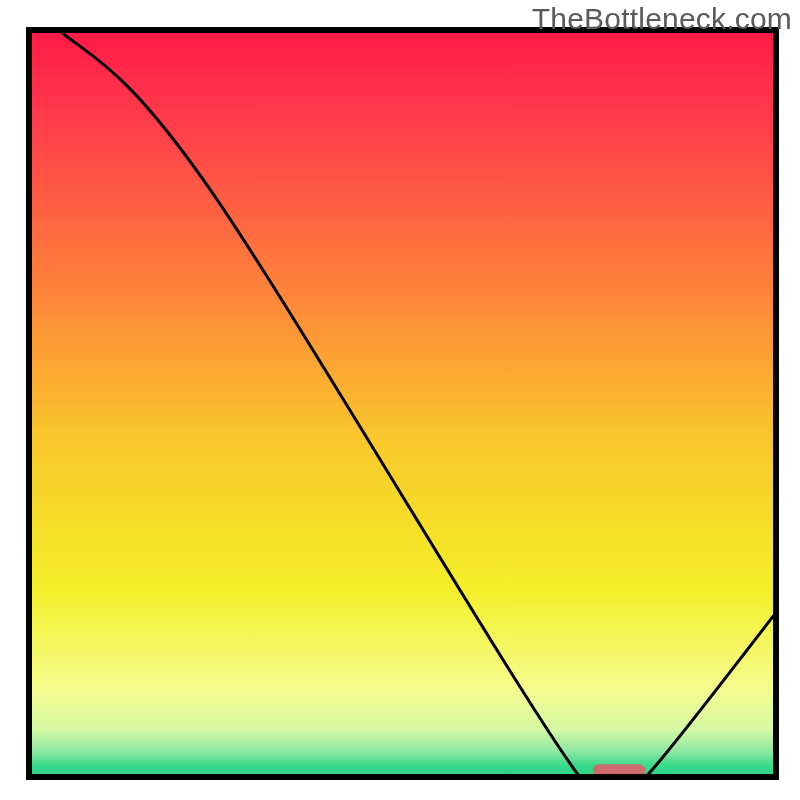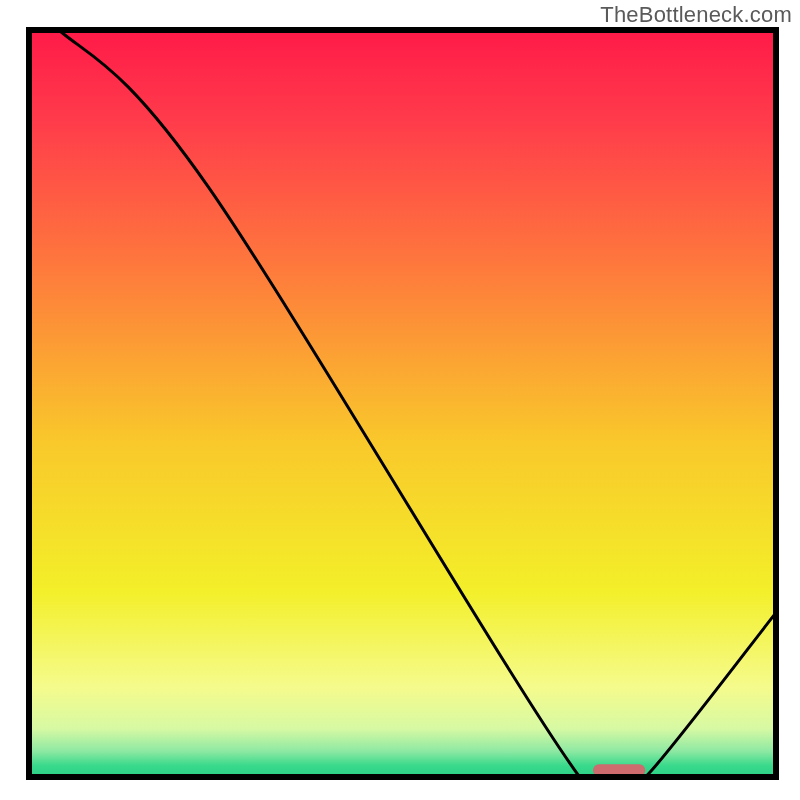--- a/index.html
+++ b/index.html
@@ -13,21 +13,21 @@
   .container {
     position: relative;
     width: 800px;
     height: 800px;
   }
   .watermark {
     position: absolute;
     top: 2px;
     right: 8px;
     color: #5a5a5a;
-    font-size: 22px;
+    font-size: 30px;
     font-weight: 500;
     letter-spacing: 0.2px;
     z-index: 30;
   }
   svg.chart {
     position: absolute;
     top: 0;
     left: 0;
     width: 800px;
     height: 800px;

